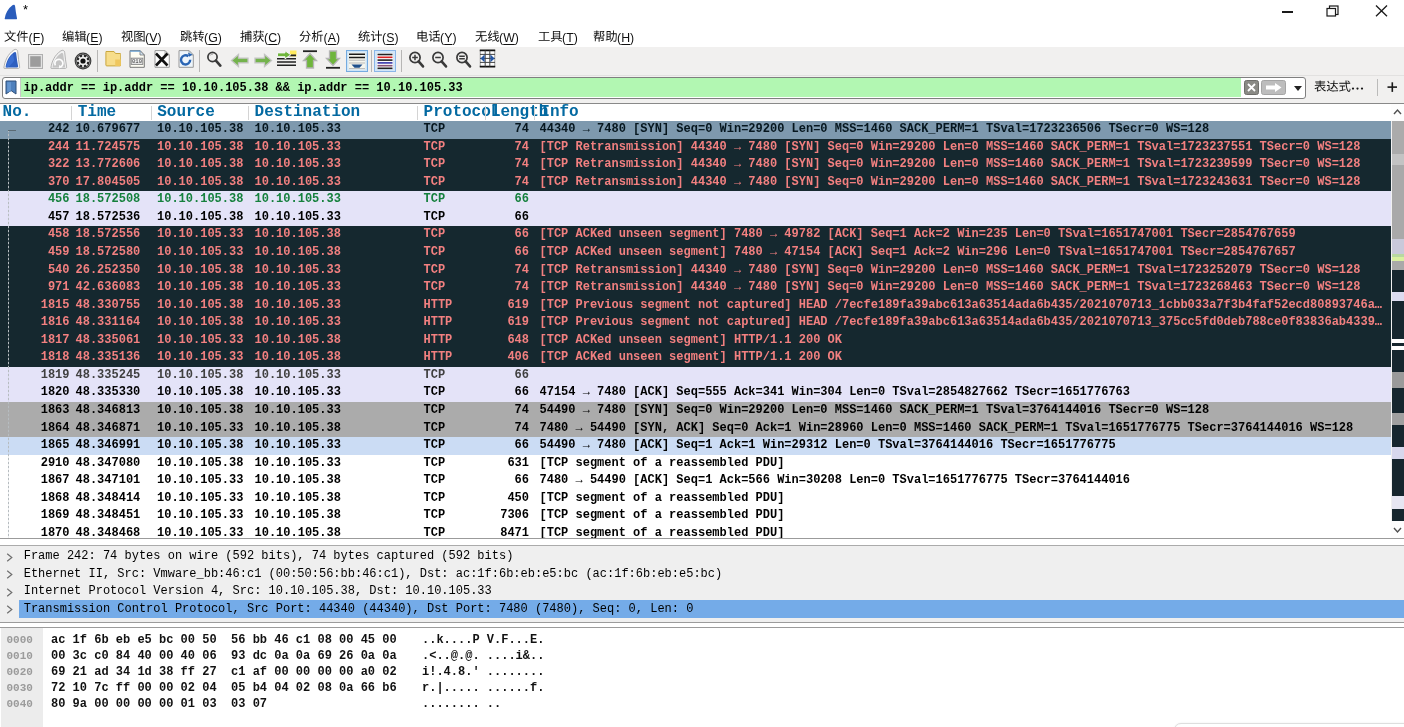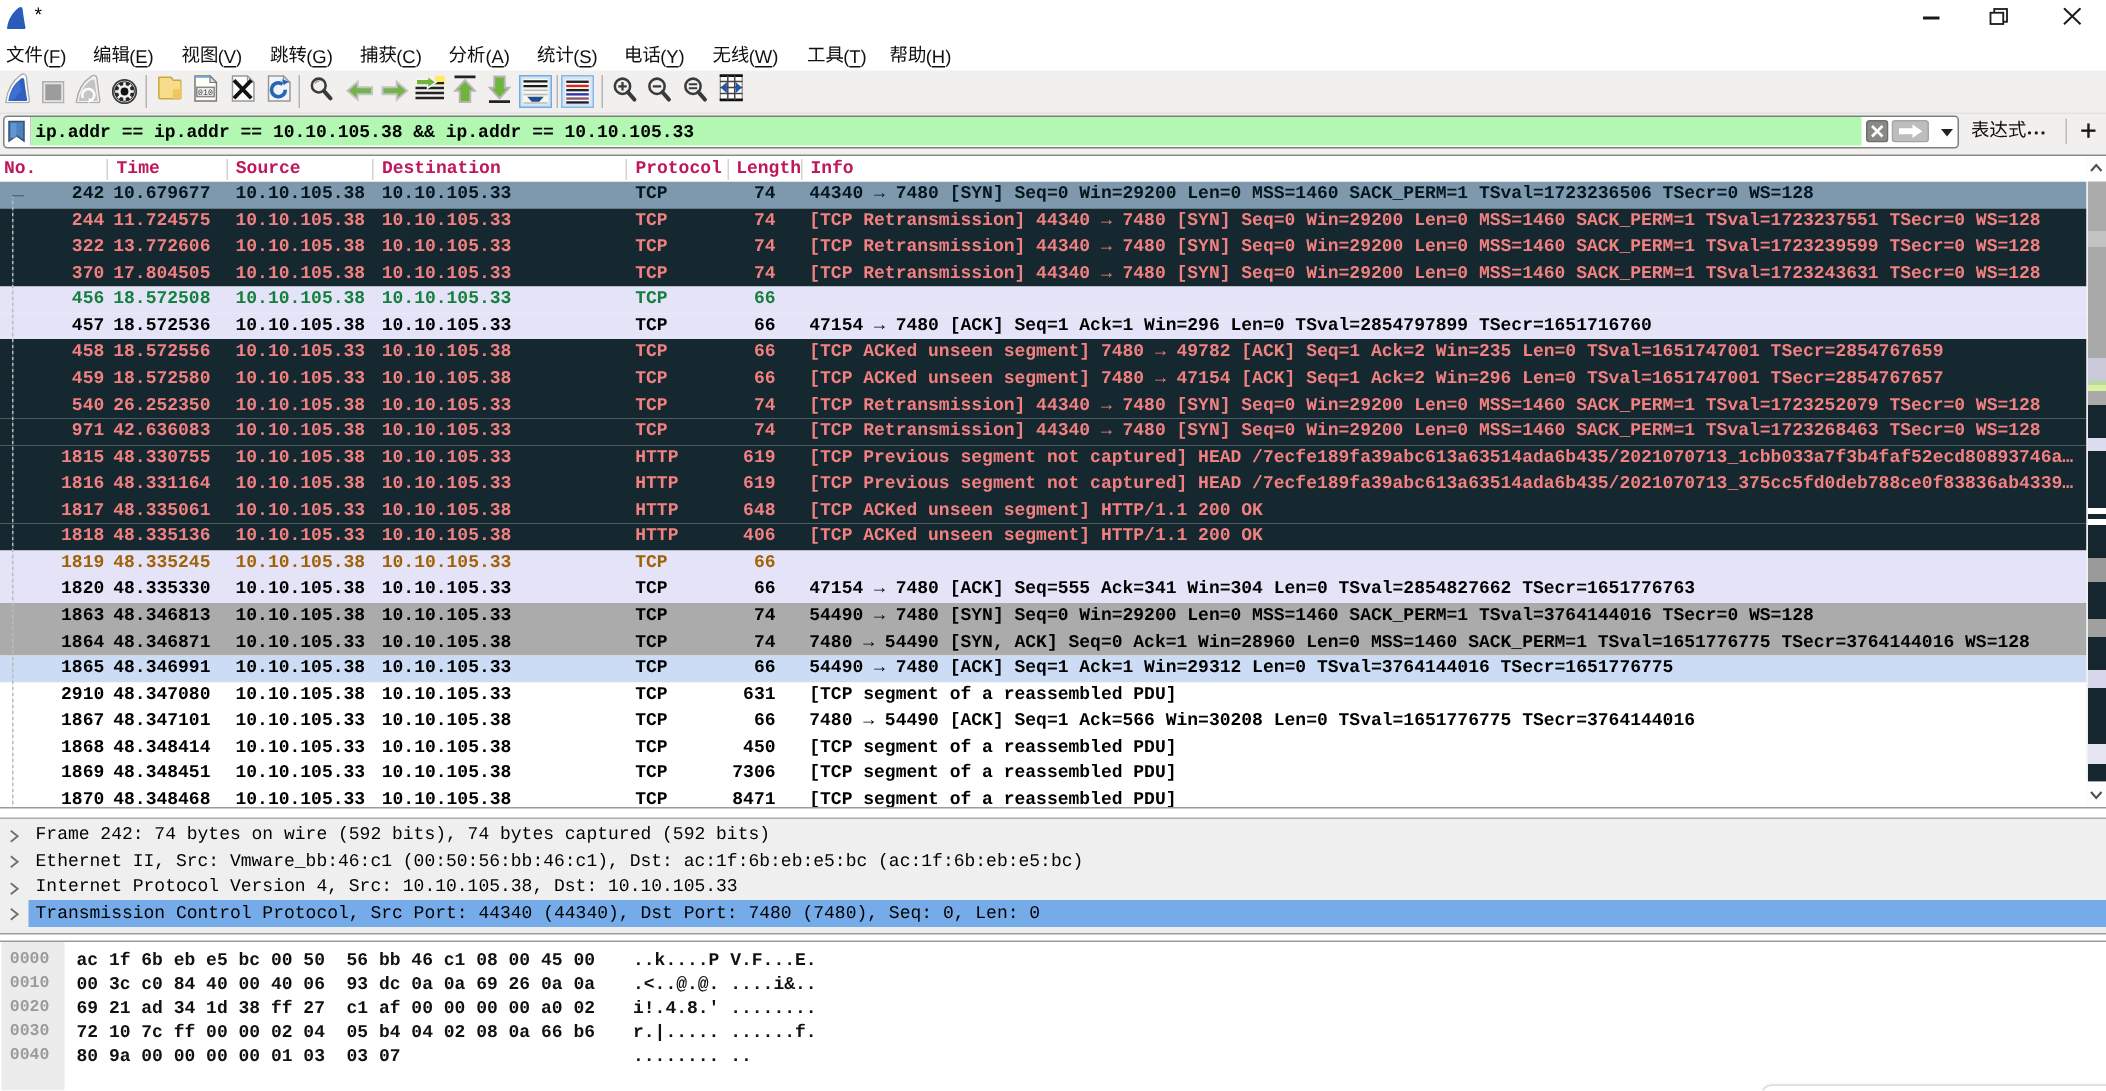--- a/index.html
+++ b/index.html
@@ -4,23 +4,23 @@
 html,body{width:1404px;height:727px;overflow:hidden;background:#ffffff;position:relative;font-family:"Liberation Sans",sans-serif}
 .abs{position:absolute}
 .mono{font-family:"Liberation Mono",monospace}
 .row{position:absolute;left:0;width:1391px;height:17.55px;line-height:17.55px;font-family:"Liberation Mono",monospace;font-size:12px;font-weight:bold;white-space:pre;overflow:hidden}
 .row span{position:absolute;top:0;height:17.55px;line-height:17.8px}
 .c-no{left:0;width:69.5px;text-align:right}
 .c-time{left:75.5px}
 .c-src{left:157px}
 .c-dst{left:254.5px}
 .c-proto{left:423.5px}
-.c-len{left:442px;width:75px;text-align:right}
+.c-len{left:454px;width:75px;text-align:right}
 .c-info{left:539.5px;width:851px;overflow:hidden}
-.hdr{position:absolute;font-family:"Liberation Mono",monospace;font-size:12px;font-weight:bold;color:#be185d;top:0;line-height:17px}
+.hdr{position:absolute;font-family:"Liberation Mono",monospace;font-size:16px;font-weight:bold;color:#0369a1;top:0;line-height:17px}
 .vsep{position:absolute;top:2px;height:14px;width:1px;background:#d4d4d4}
 .drow{position:absolute;left:0;width:1404px;height:17.4px;line-height:17.4px;font-family:"Liberation Mono",monospace;font-size:12px;color:#000;white-space:pre}
 .hexrow{position:absolute;font-family:"Liberation Mono",monospace;font-size:12px;font-weight:bold;color:#111;white-space:pre;height:16.3px;line-height:16.3px}
 .ticon{position:absolute;top:51px}
 </style></head><body>
 <svg class="abs" style="left:3px;top:2.5px" width="17" height="17" viewBox="0 0 17 17">
 <path d="M1.7 15.6 C2.5 10.4 4.9 5.5 9.4 2.2 C10.8 1.2 11.9 1.7 12.1 3.2 C12.6 7.4 13.2 11.6 14.0 15.3 C14.1 15.9 13.8 16.3 13.2 16.3 L2.5 16.3 C1.8 16.3 1.6 16.1 1.7 15.6 Z" fill="#2a5cbb"></path>
 </svg>
 <div class="abs" style="left:23px;top:2px;font-size:13px;color:#000">*</div>
 <div class="abs" style="left:1282px;top:11px;width:11px;height:1.5px;background:#1a1a1a"></div>
@@ -247,30 +247,30 @@
 <div class="vsep" style="left:416.9px"></div>
 <div class="vsep" style="left:484.9px"></div>
 <div class="vsep" style="left:534.4px"></div>
 </div>
 <div class="abs" style="left:0;top:121.2px;width:1404px;height:417.1px;overflow:hidden;background:#fff">
 <div class="row" style="top:0.00px;background:#7e99ae;color:#06161e"><span class="c-no">242</span><span class="c-time">10.679677</span><span class="c-src">10.10.105.38</span><span class="c-dst">10.10.105.33</span><span class="c-proto">TCP</span><span class="c-len">74</span><span class="c-info">44340 → 7480 [SYN] Seq=0 Win=29200 Len=0 MSS=1460 SACK_PERM=1 TSval=1723236506 TSecr=0 WS=128</span></div>
 <div class="row" style="top:17.55px;background:#15282f;color:#f28080"><span class="c-no">244</span><span class="c-time">11.724575</span><span class="c-src">10.10.105.38</span><span class="c-dst">10.10.105.33</span><span class="c-proto">TCP</span><span class="c-len">74</span><span class="c-info">[TCP Retransmission] 44340 → 7480 [SYN] Seq=0 Win=29200 Len=0 MSS=1460 SACK_PERM=1 TSval=1723237551 TSecr=0 WS=128</span></div>
 <div class="row" style="top:35.10px;background:#15282f;color:#f28080"><span class="c-no">322</span><span class="c-time">13.772606</span><span class="c-src">10.10.105.38</span><span class="c-dst">10.10.105.33</span><span class="c-proto">TCP</span><span class="c-len">74</span><span class="c-info">[TCP Retransmission] 44340 → 7480 [SYN] Seq=0 Win=29200 Len=0 MSS=1460 SACK_PERM=1 TSval=1723239599 TSecr=0 WS=128</span></div>
 <div class="row" style="top:52.65px;background:#15282f;color:#f28080"><span class="c-no">370</span><span class="c-time">17.804505</span><span class="c-src">10.10.105.38</span><span class="c-dst">10.10.105.33</span><span class="c-proto">TCP</span><span class="c-len">74</span><span class="c-info">[TCP Retransmission] 44340 → 7480 [SYN] Seq=0 Win=29200 Len=0 MSS=1460 SACK_PERM=1 TSval=1723243631 TSecr=0 WS=128</span></div>
 <div class="row" style="top:70.20px;background:#e4e3f8;color:#15803d"><span class="c-no">456</span><span class="c-time">18.572508</span><span class="c-src">10.10.105.38</span><span class="c-dst">10.10.105.33</span><span class="c-proto">TCP</span><span class="c-len">66</span></div>
-<div class="row" style="top:87.75px;background:#e4e3f8;color:#000"><span class="c-no">457</span><span class="c-time">18.572536</span><span class="c-src">10.10.105.38</span><span class="c-dst">10.10.105.33</span><span class="c-proto">TCP</span><span class="c-len">66</span><span class="c-info">47154 → 7480 [ACK] Seq=1 Ack=1 Win=296 Len=0 TSval=2854797899 TSecr=1651716760</span></div>
+<div class="row" style="top:87.75px;background:#e4e3f8;color:#000"><span class="c-no">457</span><span class="c-time">18.572536</span><span class="c-src">10.10.105.38</span><span class="c-dst">10.10.105.33</span><span class="c-proto">TCP</span><span class="c-len">66</span></div>
 <div class="row" style="top:105.30px;background:#15282f;color:#f28080"><span class="c-no">458</span><span class="c-time">18.572556</span><span class="c-src">10.10.105.33</span><span class="c-dst">10.10.105.38</span><span class="c-proto">TCP</span><span class="c-len">66</span><span class="c-info">[TCP ACKed unseen segment] 7480 → 49782 [ACK] Seq=1 Ack=2 Win=235 Len=0 TSval=1651747001 TSecr=2854767659</span></div>
 <div class="row" style="top:122.85px;background:#15282f;color:#f28080"><span class="c-no">459</span><span class="c-time">18.572580</span><span class="c-src">10.10.105.33</span><span class="c-dst">10.10.105.38</span><span class="c-proto">TCP</span><span class="c-len">66</span><span class="c-info">[TCP ACKed unseen segment] 7480 → 47154 [ACK] Seq=1 Ack=2 Win=296 Len=0 TSval=1651747001 TSecr=2854767657</span></div>
 <div class="row" style="top:140.40px;background:#15282f;color:#f28080"><span class="c-no">540</span><span class="c-time">26.252350</span><span class="c-src">10.10.105.38</span><span class="c-dst">10.10.105.33</span><span class="c-proto">TCP</span><span class="c-len">74</span><span class="c-info">[TCP Retransmission] 44340 → 7480 [SYN] Seq=0 Win=29200 Len=0 MSS=1460 SACK_PERM=1 TSval=1723252079 TSecr=0 WS=128</span></div>
 <div class="row" style="top:157.95px;background:#15282f;color:#f28080"><span class="c-no">971</span><span class="c-time">42.636083</span><span class="c-src">10.10.105.38</span><span class="c-dst">10.10.105.33</span><span class="c-proto">TCP</span><span class="c-len">74</span><span class="c-info">[TCP Retransmission] 44340 → 7480 [SYN] Seq=0 Win=29200 Len=0 MSS=1460 SACK_PERM=1 TSval=1723268463 TSecr=0 WS=128</span></div>
 <div class="row" style="top:175.50px;background:#15282f;color:#f28080"><span class="c-no">1815</span><span class="c-time">48.330755</span><span class="c-src">10.10.105.38</span><span class="c-dst">10.10.105.33</span><span class="c-proto">HTTP</span><span class="c-len">619</span><span class="c-info">[TCP Previous segment not captured] HEAD /7ecfe189fa39abc613a63514ada6b435/2021070713_1cbb033a7f3b4faf52ecd80893746a…</span></div>
 <div class="row" style="top:193.05px;background:#15282f;color:#f28080"><span class="c-no">1816</span><span class="c-time">48.331164</span><span class="c-src">10.10.105.38</span><span class="c-dst">10.10.105.33</span><span class="c-proto">HTTP</span><span class="c-len">619</span><span class="c-info">[TCP Previous segment not captured] HEAD /7ecfe189fa39abc613a63514ada6b435/2021070713_375cc5fd0deb788ce0f83836ab4339…</span></div>
 <div class="row" style="top:210.60px;background:#15282f;color:#f28080"><span class="c-no">1817</span><span class="c-time">48.335061</span><span class="c-src">10.10.105.33</span><span class="c-dst">10.10.105.38</span><span class="c-proto">HTTP</span><span class="c-len">648</span><span class="c-info">[TCP ACKed unseen segment] HTTP/1.1 200 OK</span></div>
 <div class="row" style="top:228.15px;background:#15282f;color:#f28080"><span class="c-no">1818</span><span class="c-time">48.335136</span><span class="c-src">10.10.105.33</span><span class="c-dst">10.10.105.38</span><span class="c-proto">HTTP</span><span class="c-len">406</span><span class="c-info">[TCP ACKed unseen segment] HTTP/1.1 200 OK</span></div>
-<div class="row" style="top:245.70px;background:#e4e3f8;color:#a16207"><span class="c-no">1819</span><span class="c-time">48.335245</span><span class="c-src">10.10.105.38</span><span class="c-dst">10.10.105.33</span><span class="c-proto">TCP</span><span class="c-len">66</span></div>
+<div class="row" style="top:245.70px;background:#e4e3f8;color:#404040"><span class="c-no">1819</span><span class="c-time">48.335245</span><span class="c-src">10.10.105.38</span><span class="c-dst">10.10.105.33</span><span class="c-proto">TCP</span><span class="c-len">66</span></div>
 <div class="row" style="top:263.25px;background:#e4e3f8;color:#000"><span class="c-no">1820</span><span class="c-time">48.335330</span><span class="c-src">10.10.105.38</span><span class="c-dst">10.10.105.33</span><span class="c-proto">TCP</span><span class="c-len">66</span><span class="c-info">47154 → 7480 [ACK] Seq=555 Ack=341 Win=304 Len=0 TSval=2854827662 TSecr=1651776763</span></div>
 <div class="row" style="top:280.80px;background:#ababab;color:#000"><span class="c-no">1863</span><span class="c-time">48.346813</span><span class="c-src">10.10.105.38</span><span class="c-dst">10.10.105.33</span><span class="c-proto">TCP</span><span class="c-len">74</span><span class="c-info">54490 → 7480 [SYN] Seq=0 Win=29200 Len=0 MSS=1460 SACK_PERM=1 TSval=3764144016 TSecr=0 WS=128</span></div>
 <div class="row" style="top:298.35px;background:#ababab;color:#000"><span class="c-no">1864</span><span class="c-time">48.346871</span><span class="c-src">10.10.105.33</span><span class="c-dst">10.10.105.38</span><span class="c-proto">TCP</span><span class="c-len">74</span><span class="c-info">7480 → 54490 [SYN, ACK] Seq=0 Ack=1 Win=28960 Len=0 MSS=1460 SACK_PERM=1 TSval=1651776775 TSecr=3764144016 WS=128</span></div>
 <div class="row" style="top:315.90px;background:#cbdcf4;color:#000"><span class="c-no">1865</span><span class="c-time">48.346991</span><span class="c-src">10.10.105.38</span><span class="c-dst">10.10.105.33</span><span class="c-proto">TCP</span><span class="c-len">66</span><span class="c-info">54490 → 7480 [ACK] Seq=1 Ack=1 Win=29312 Len=0 TSval=3764144016 TSecr=1651776775</span></div>
 <div class="row" style="top:333.45px;background:#ffffff;color:#000"><span class="c-no">2910</span><span class="c-time">48.347080</span><span class="c-src">10.10.105.38</span><span class="c-dst">10.10.105.33</span><span class="c-proto">TCP</span><span class="c-len">631</span><span class="c-info">[TCP segment of a reassembled PDU]</span></div>
 <div class="row" style="top:351.00px;background:#ffffff;color:#000"><span class="c-no">1867</span><span class="c-time">48.347101</span><span class="c-src">10.10.105.33</span><span class="c-dst">10.10.105.38</span><span class="c-proto">TCP</span><span class="c-len">66</span><span class="c-info">7480 → 54490 [ACK] Seq=1 Ack=566 Win=30208 Len=0 TSval=1651776775 TSecr=3764144016</span></div>
 <div class="row" style="top:368.55px;background:#ffffff;color:#000"><span class="c-no">1868</span><span class="c-time">48.348414</span><span class="c-src">10.10.105.33</span><span class="c-dst">10.10.105.38</span><span class="c-proto">TCP</span><span class="c-len">450</span><span class="c-info">[TCP segment of a reassembled PDU]</span></div>
 <div class="row" style="top:386.10px;background:#ffffff;color:#000"><span class="c-no">1869</span><span class="c-time">48.348451</span><span class="c-src">10.10.105.33</span><span class="c-dst">10.10.105.38</span><span class="c-proto">TCP</span><span class="c-len">7306</span><span class="c-info">[TCP segment of a reassembled PDU]</span></div>
 <div class="row" style="top:403.65px;background:#ffffff;color:#000"><span class="c-no">1870</span><span class="c-time">48.348468</span><span class="c-src">10.10.105.33</span><span class="c-dst">10.10.105.38</span><span class="c-proto">TCP</span><span class="c-len">8471</span><span class="c-info">[TCP segment of a reassembled PDU]</span></div>
 <div class="abs" style="left:8px;top:8.8px;width:1px;height:408.3px;background:repeating-linear-gradient(to bottom,#b6bcc0 0 2px,rgba(182,188,192,0.25) 2px 4px)"></div>

